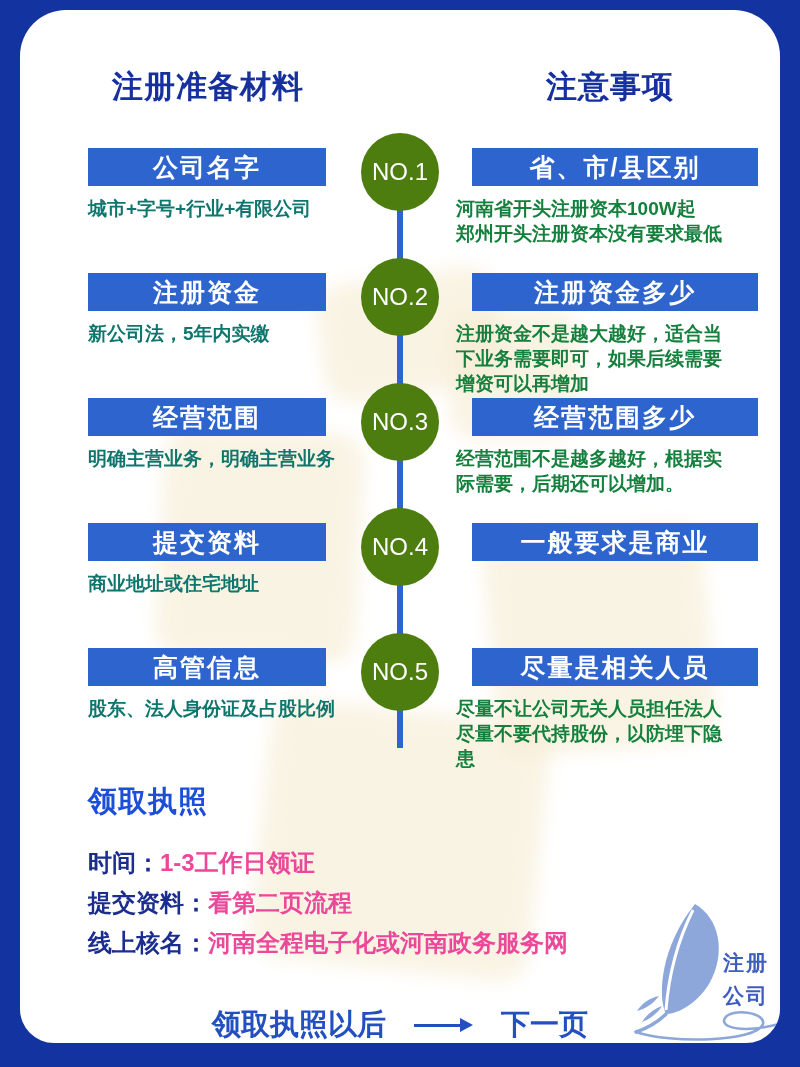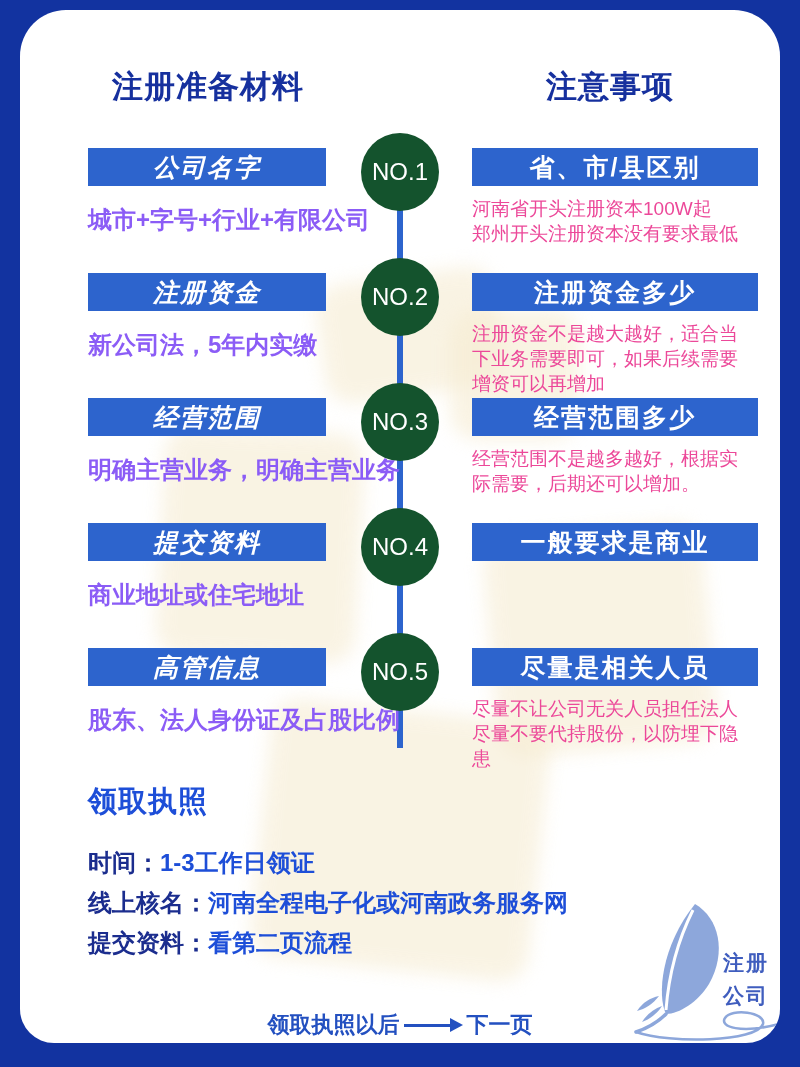--- a/index.html
+++ b/index.html
@@ -22,42 +22,42 @@
   .timeline-line { position:absolute; left:377px; top:162px; width:6px; height:576px;
     background:#2d64cd; z-index:1; }
 
   .row { position:absolute; left:0; width:760px; height:125px; z-index:2; }
 
   .m-btn, .n-btn {
     position:absolute; top:0; height:38px; background:#2d64cd; color:#ffffff;
     font-size:25px; font-weight:bold; display:flex; align-items:center; justify-content:center;
     letter-spacing:2px;
   }
-  .m-btn { left:68px; width:238px;font-style:italic; }
+  .m-btn { left:68px; width:238px; }
   .n-btn { left:452px; width:286px; }
 
-  .m-note { position:absolute; left:68px; top:56px; width:300px; font-size:24px; font-weight:600;
-    color:#8b5cf6; white-space:nowrap; }
-  .n-note { position:absolute; left:452px; top:48px; width:278px; font-size:19px; font-weight:400;
-    color:#ec4899; line-height:25px; white-space:pre-line; }
+  .m-note { position:absolute; left:68px; top:48px; width:300px; font-size:19px; font-weight:600;
+    color:#0f766e; white-space:nowrap; }
+  .n-note { position:absolute; left:436px; top:48px; width:278px; font-size:19px; font-weight:700;
+    color:#15803d; line-height:25px; white-space:pre-line; }
 
   .circle { position:absolute; left:341px; top:-15px; width:78px; height:78px; border-radius:50%;
-    background:#14532d; color:#ffffff; font-size:24px; display:flex; align-items:center;
+    background:#4d7c0f; color:#ffffff; font-size:24px; display:flex; align-items:center;
     justify-content:center; z-index:3; }
 
   .license-title { position:absolute; left:68px; top:772px; font-size:29px; font-weight:bold;
     color:#1d4ed8; z-index:2; letter-spacing:1px; }
   .license-list { position:absolute; left:68px; top:833px; z-index:2; }
   .license-item { font-size:24px; line-height:40px; white-space:nowrap; }
   .license-item .lbl { font-weight:bold; color:#1b2d8e; }
-  .license-item .val { font-weight:600; color:#1d4ed8; }
+  .license-item .val { font-weight:600; color:#ec4899; }
 
   .footer-nav { position:absolute; left:180px; top:998px; width:400px; height:34px; z-index:2;
-    display:flex; align-items:center; justify-content:center; gap:4px;
-    color:#2350c0; font-size:22px; font-weight:600; }
+    display:flex; align-items:center; justify-content:center; gap:28px;
+    color:#2350c0; font-size:29px; font-weight:600; }
   .arrow { display:flex; align-items:center; }
   .arrow .shaft { width:46px; height:3px; background:#2350c0; }
   .arrow .head { width:0; height:0; border-left:13px solid #2350c0;
     border-top:7px solid transparent; border-bottom:7px solid transparent; }
 
   .logo { position:absolute; left:595px; top:888px; width:170px; height:145px; z-index:2; }
   .logo svg { position:absolute; left:0; top:0; }
   .logo-text { position:absolute; left:108px; top:48px; font-size:21px; font-weight:bold;
     color:#3f5dbe; line-height:33px; letter-spacing:2px; }
 </style>
@@ -116,24 +116,24 @@
     <div class="n-btn">尽量是相关人员</div>
     <div class="n-note">尽量不让公司无关人员担任法人尽量不要代持股份，以防埋下隐患</div>
   </div>
 
   <div class="license-title">领取执照</div>
   <div class="license-list">
     <div class="license-item">
       <span class="lbl">时间：</span><span class="val">1-3工作日领证</span>
     </div>
     <div class="license-item">
-      <span class="lbl">线上核名：</span><span class="val">河南全程电子化或河南政务服务网</span>
+      <span class="lbl">提交资料：</span><span class="val">看第二页流程</span>
     </div>
     <div class="license-item">
-      <span class="lbl">提交资料：</span><span class="val">看第二页流程</span>
+      <span class="lbl">线上核名：</span><span class="val">河南全程电子化或河南政务服务网</span>
     </div>
   </div>
 
   <div class="footer-nav">
     <span>领取执照以后</span>
     <span class="arrow">
       <span class="shaft"></span>
         <span class="head"></span>
     </span>
     <span>下一页</span>

